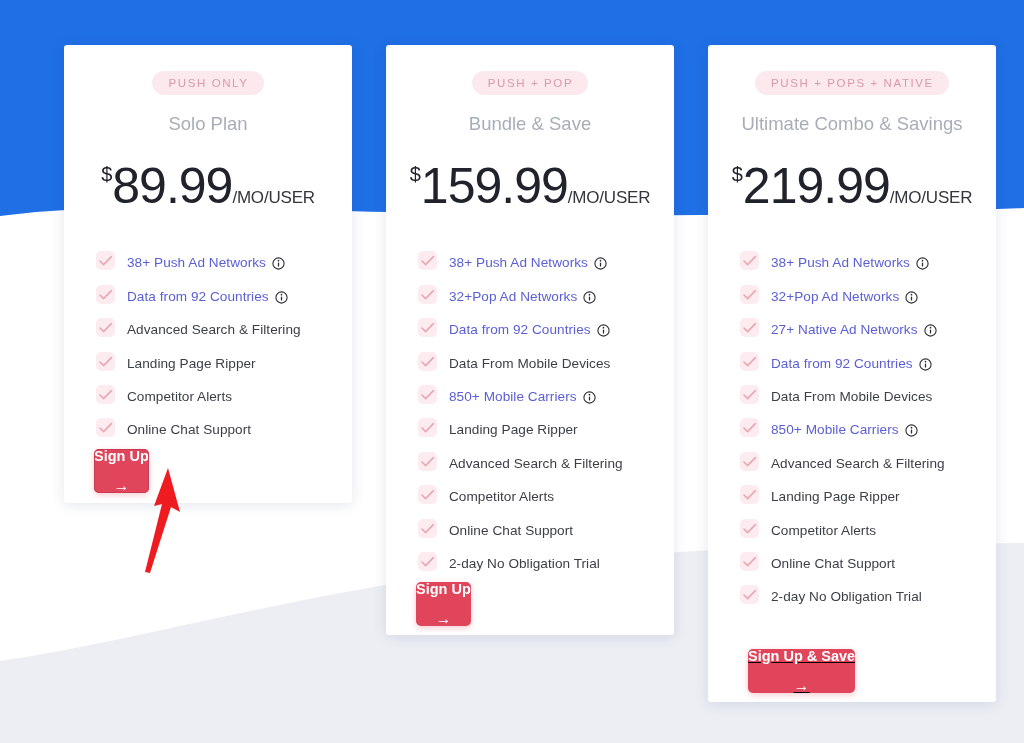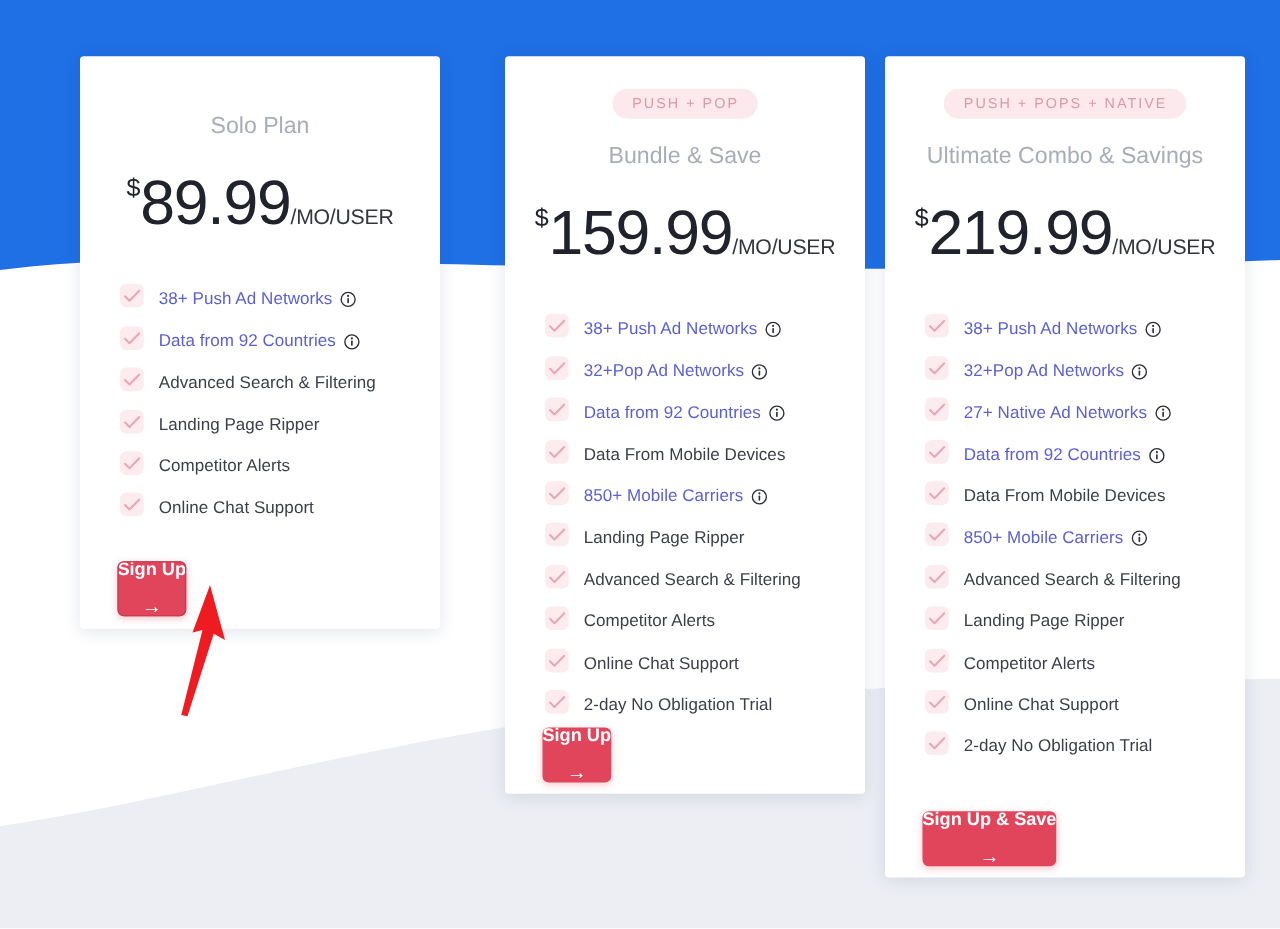--- a/index.html
+++ b/index.html
@@ -42,21 +42,21 @@
 
   
   .card {
     position: absolute;
     background: #ffffff;
     border-radius: 3px;
     box-shadow: 0 2px 14px rgba(40, 60, 110, 0.13);
     padding: 26px 0 0 0;
   }
   #card-0 { left: 64px;  top: 45px; width: 288px; height: 458px; }
-  #card-1 { left: 404px; top: 45px; width: 288px; height: 590px; }
+  #card-1 { left: 386px; top: 45px; width: 288px; height: 590px; }
   #card-2 { left: 708px; top: 45px; width: 288px; height: 657px; }
 
   .badge-wrap { text-align: center; }
   .badge {
     display: inline-block;
     background: #fce9ed;
     color: #d99aa9;
     font-size: 11.5px;
     letter-spacing: 1.6px;
     padding: 6px 15px 6px 16px;
@@ -144,21 +144,21 @@
     color: #ffffff;
     font-size: 14.5px;
     font-weight: 700;
     font-family: "Liberation Sans", sans-serif;
     cursor: pointer;
     box-shadow: 0 2px 6px rgba(224, 69, 91, 0.28);
     flex-direction: column;
   }
   #cta-0-wrap { position: absolute; left: 0; top: 404px; }
   #cta-1-wrap { position: absolute; left: 0; top: 537px; }
-  #cta-2-wrap { position: absolute; left: 0; top: 604px; }
+  #cta-2-wrap { position: absolute; left: 10px; top: 604px; text-decoration: underline; }
   #cta-0 { outline: 1.5px solid #c93b50; outline-offset: -1px; }
   .cta .arrow { font-size: 16px; font-weight: 700; line-height: 1; }
 
   
   #annotation-arrow {
     position: absolute;
     left: 110px;
     top: 466px;
     width: 90px;
     height: 110px;
@@ -175,20 +175,23 @@
   <svg class="bg-blue-curve" viewBox="0 0 1024 60" preserveAspectRatio="none">
     <path d="M0 20 C 180 -4, 420 34, 1024 12 L1024 0 L0 0 Z" fill="#1f6fe5"></path>
     <path d="M0 20 C 180 -4, 420 34, 1024 12 L1024 60 L0 60 Z" fill="#ffffff"></path>
   </svg>
 
   <svg class="bg-wave-bottom" viewBox="0 0 1024 200" preserveAspectRatio="none">
     <path d="M0 118 C 150 96, 330 40, 560 18 C 760 0, 900 2, 1024 0 L1024 200 L0 200 Z" fill="#eceef4"></path>
   </svg>
 
   <div class="card" id="card-0">
+    <div class="badge-wrap">
+      <span class="badge">PUSH ONLY</span>
+    </div>
     <div class="plan-name">Solo Plan</div>
     <div class="price-row">
       <span class="currency">$</span><span class="amount">89.99</span><span class="period">/MO/USER</span>
     </div>
     <ul class="features" id="features-0">
         <li class="feature link">
           <span class="check-box">
             <svg width="14" height="12" viewBox="0 0 14 12">
               <path d="M1 6 L4.6 9.6 L12.4 1.6" stroke="#e8a7b4" stroke-width="1.6" fill="none" stroke-linecap="round" stroke-linejoin="round"></path>
             </svg>

